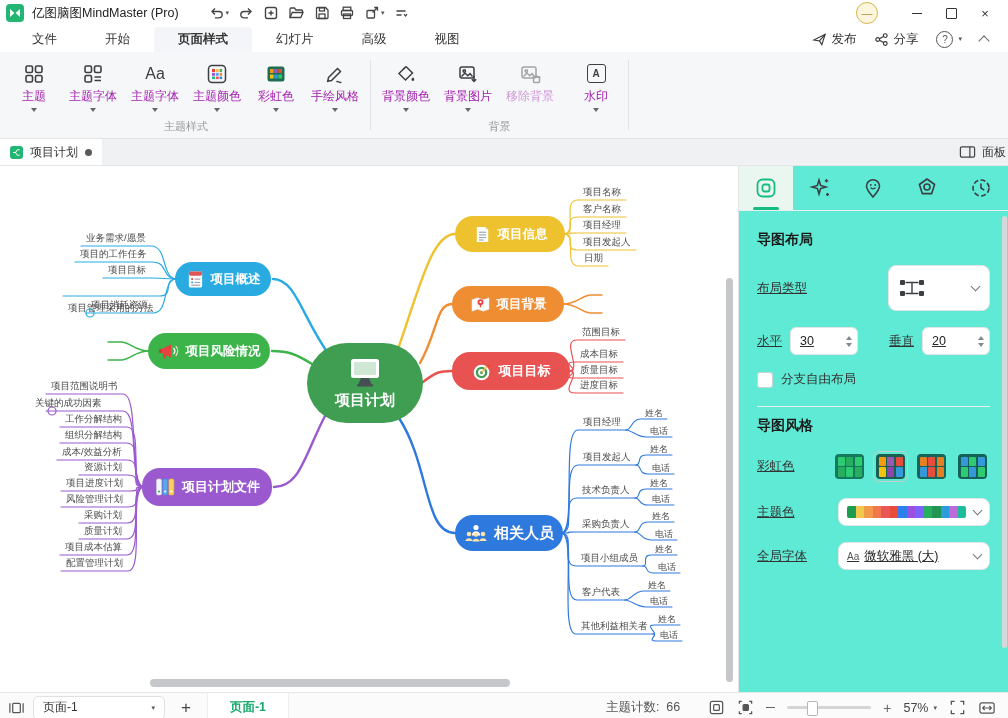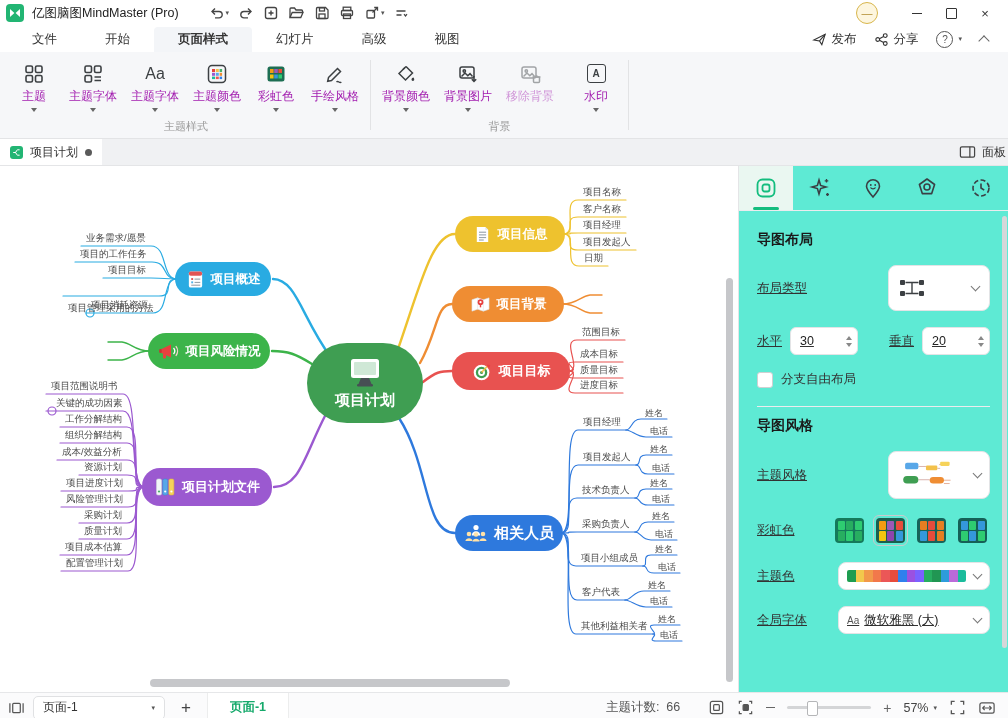--- a/index.html
+++ b/index.html
@@ -466,21 +466,21 @@
           <rect x="2.5" y="2" width="5" height="16" rx="1.5" fill="#f2f5f7" stroke="#cfd6da" stroke-width=".6"></rect>
           <rect x="8.7" y="2" width="5" height="16" rx="1.5" fill="#58a7e8" stroke="#3d8bd0" stroke-width=".6"></rect>
           <rect x="14.9" y="2" width="5" height="16" rx="1.5" fill="#f6d35a" stroke="#ddb33f" stroke-width=".6"></rect>
           <circle cx="5" cy="14.5" r="1.1" fill="#49b06b"></circle>
           <circle cx="11.2" cy="14.5" r="1.1" fill="#fff"></circle>
           <circle cx="17.4" cy="14.5" r="1.1" fill="#fff"></circle>
         </svg>
         <span>项目计划文件</span>
       </div>
       <div class="sub" style="left: 51px; top: 214px;">项目范围说明书</div>
-      <div class="sub" style="left: 56px; top: 231px; text-align: center;">关键的成功因素</div>
+      <div class="sub" style="left: 35px; top: 231px; text-align: center;">关键的成功因素</div>
       <div class="sub" style="left: 65px; top: 247px;">工作分解结构</div>
       <div class="sub" style="left: 65px; top: 263px;">组织分解结构</div>
       <div class="sub" style="left: 62px; top: 280px;">成本/效益分析</div>
       <div class="sub" style="left: 84px; top: 295px;">资源计划</div>
       <div class="sub" style="left: 66px; top: 311px;">项目进度计划</div>
       <div class="sub" style="left: 66px; top: 327px;">风险管理计划</div>
       <div class="sub" style="left: 84px; top: 343px;">采购计划</div>
       <div class="sub" style="left: 84px; top: 359px;">质量计划</div>
       <div class="sub" style="left: 65px; top: 375px;">项目成本估算</div>
       <div class="sub" style="left: 66px; top: 391px;">配置管理计划</div>
@@ -643,35 +643,20 @@
 
       <div class="cb-row">
         <span class="cb"></span>
         <span class="plabel">分支自由布局</span>
       </div>
 
       <div class="divider"></div>
 
       <div class="sec-title">导图风格</div>
 
-      <div class="prow">
-        <span class="plabel">主题风格</span>
-        <div class="dd style-dd">
-          <svg width="56" height="36" viewBox="0 0 58 38">
-              <path d="M22 10 H30 M22 24 H34 M42 12 H45 M44 8 H47" stroke="#d3a7a0" stroke-width=".9" fill="none"></path>
-              <rect x="8" y="6" width="14" height="7" rx="2" fill="#58a7e8"></rect>
-              <rect x="6" y="20" width="16" height="8" rx="4" fill="#3f9e52"></rect>
-              <rect x="30" y="9" width="12" height="5" rx="1.2" fill="#f3c14b"></rect>
-              <rect x="45" y="5" width="10" height="4.5" rx="1.2" fill="#f6d35a"></rect>
-              <rect x="34" y="21" width="15" height="7" rx="3.5" fill="#ef8d33"></rect>
-              <path d="M49 24.5 h7 M49 28 h6" stroke="#e0a48a" stroke-width=".9"></path>
-            </svg>
-          <span class="chev"></span>
-        </div>
-      </div>
 
       <div class="prow">
         <span class="plabel">彩虹色</span>
         <div class="swatches">
             <div class="rw-wrap">
               <div class="rw" style="background: rgb(21, 122, 91);">
                 <span style="background: rgb(46, 204, 113);"></span>
                 <span style="background: rgb(39, 174, 96);"></span>
                 <span style="background: rgb(46, 204, 113);"></span>
                 <span style="background: rgb(39, 174, 96);"></span>

